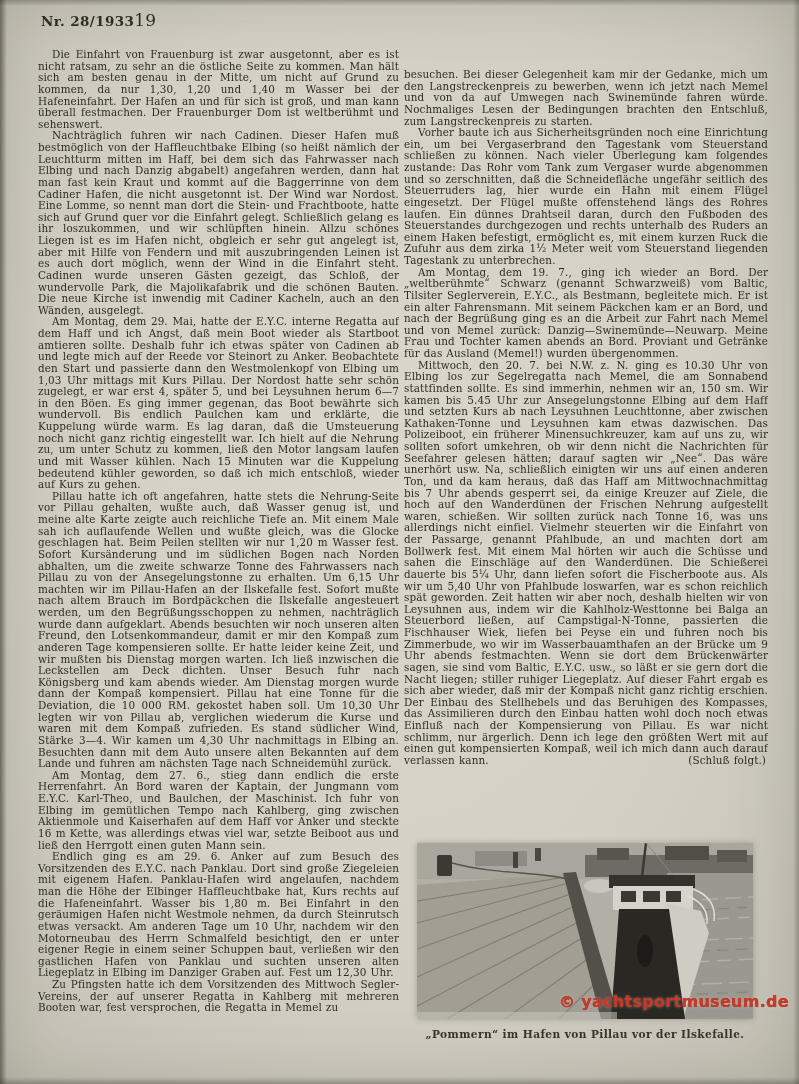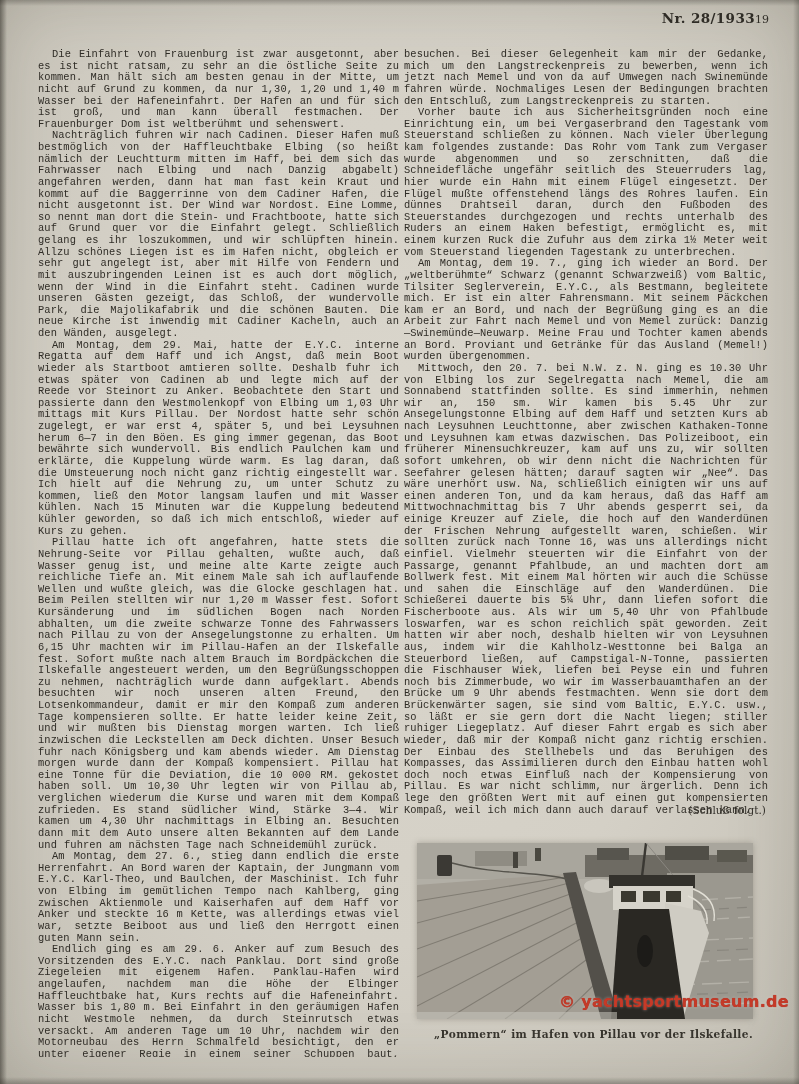--- a/index.html
+++ b/index.html
@@ -13,51 +13,51 @@
       linear-gradient(180deg, rgba(42,40,34,.30) 0px, rgba(42,40,34,0) 6px),
       linear-gradient(0deg, rgba(42,40,34,.32) 0px, rgba(42,40,34,0) 7px),
       radial-gradient(ellipse at 50% 42%, #dad6cc 0%, #d4d0c6 55%, #c4c0b5 100%);
     box-shadow: inset 0 0 70px rgba(70,64,52,.22);
     overflow:hidden;
     font-family:"DejaVu Serif","Liberation Serif",serif;
     color:#2f2c26;
   }
   .header{
     position:absolute;left:41px;right:30px;top:10px;
-    display:flex;justify-content:flex-end;align-items:baseline;
+    display:flex;justify-content:flex-start;align-items:baseline;
   }
   .issue{font-weight:bold;font-size:13.5px;letter-spacing:.4px;}
-  .pageno{font-size:11px;}
+  .pageno{font-size:17px;}
   .col{
     position:absolute;top:49px;
     font-size:10.4px;line-height:11.62px;
     text-align:justify;
     word-spacing:.06em;letter-spacing:.1px;
     overflow:hidden;
   }
   .col-left{left:38px;width:361px;height:1008px;}
   .col-right{left:404px;width:364px;height:790px;}
-  .para{margin:0;font-family:Liberation Mono, monospace;}
+  .para{margin:0;}
   .para.indent{text-indent:14px;}
-  .para.noindent{text-indent:0;}
+  .para.noindent{text-indent:0;margin-top:20px;}
   .closing{
     margin-top:-11.62px;
     text-align:right;
     font-weight:normal;
     padding-right:2px;
   }
   figure.photo{
     position:absolute;left:417px;top:843px;width:336px;height:176px;margin:0;
     box-shadow:0 0 6px rgba(80,74,62,.35);
     background:#b7b4ab;
   }
   figure.photo svg{display:block;}
   .caption{
     position:absolute;left:417px;top:1028px;width:336px;
-    text-align:right;
+    text-align:center;
     font-size:10.6px;font-weight:bold;letter-spacing:.4px;
     color:#37342d;
   }
   .watermark{
     position:absolute;right:10px;top:992px;
     font-family:"DejaVu Sans","Liberation Sans",sans-serif;
     font-weight:bold;font-size:16px;letter-spacing:.3px;
     color:#c53a28;
     text-shadow:0 0 1px #8e2418, 0 0 3px rgba(255,255,255,.45);
   }

